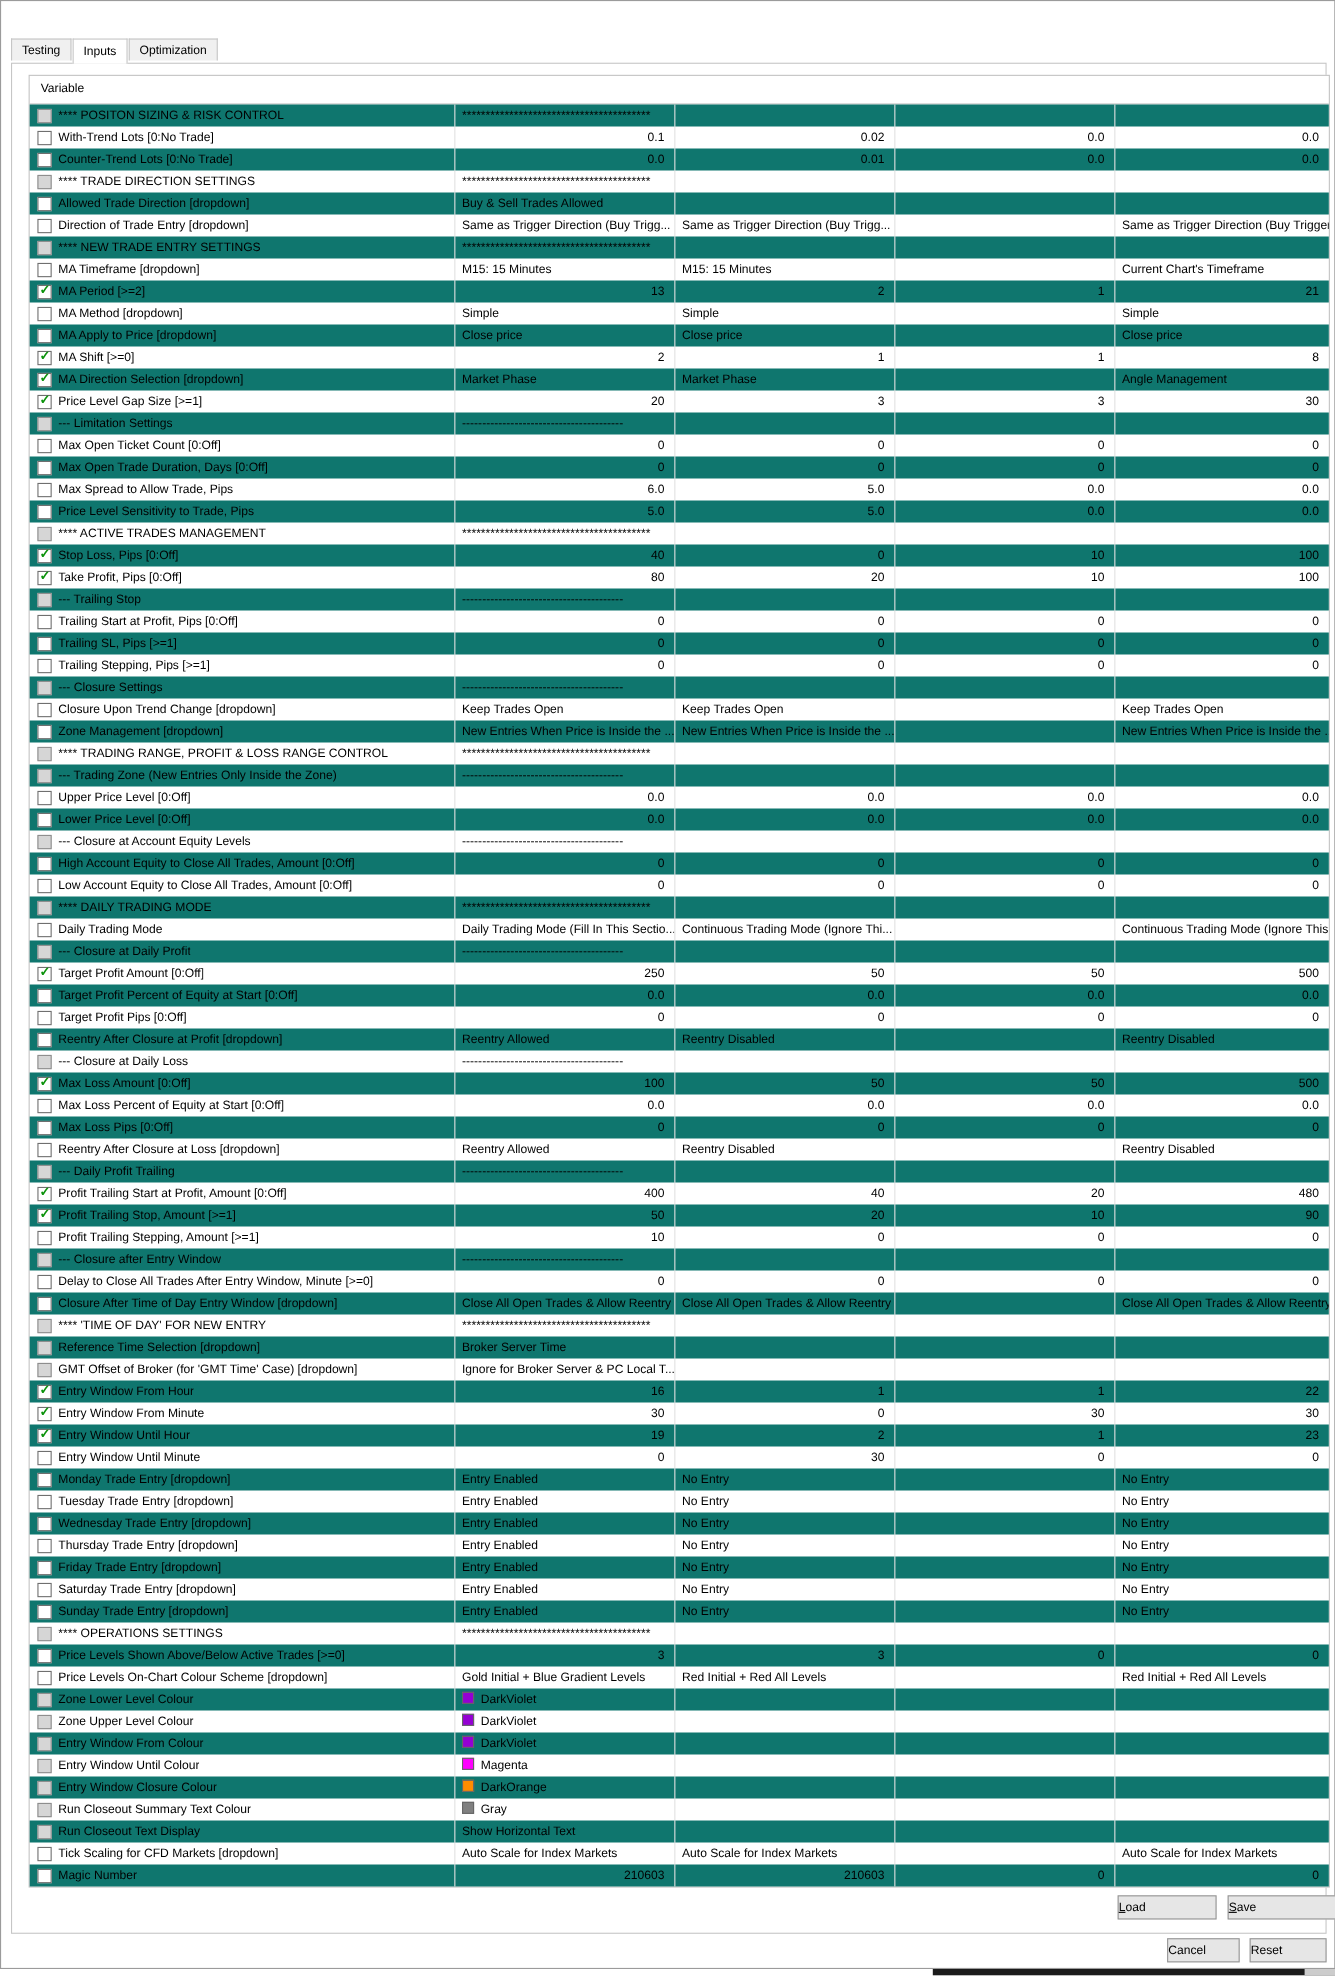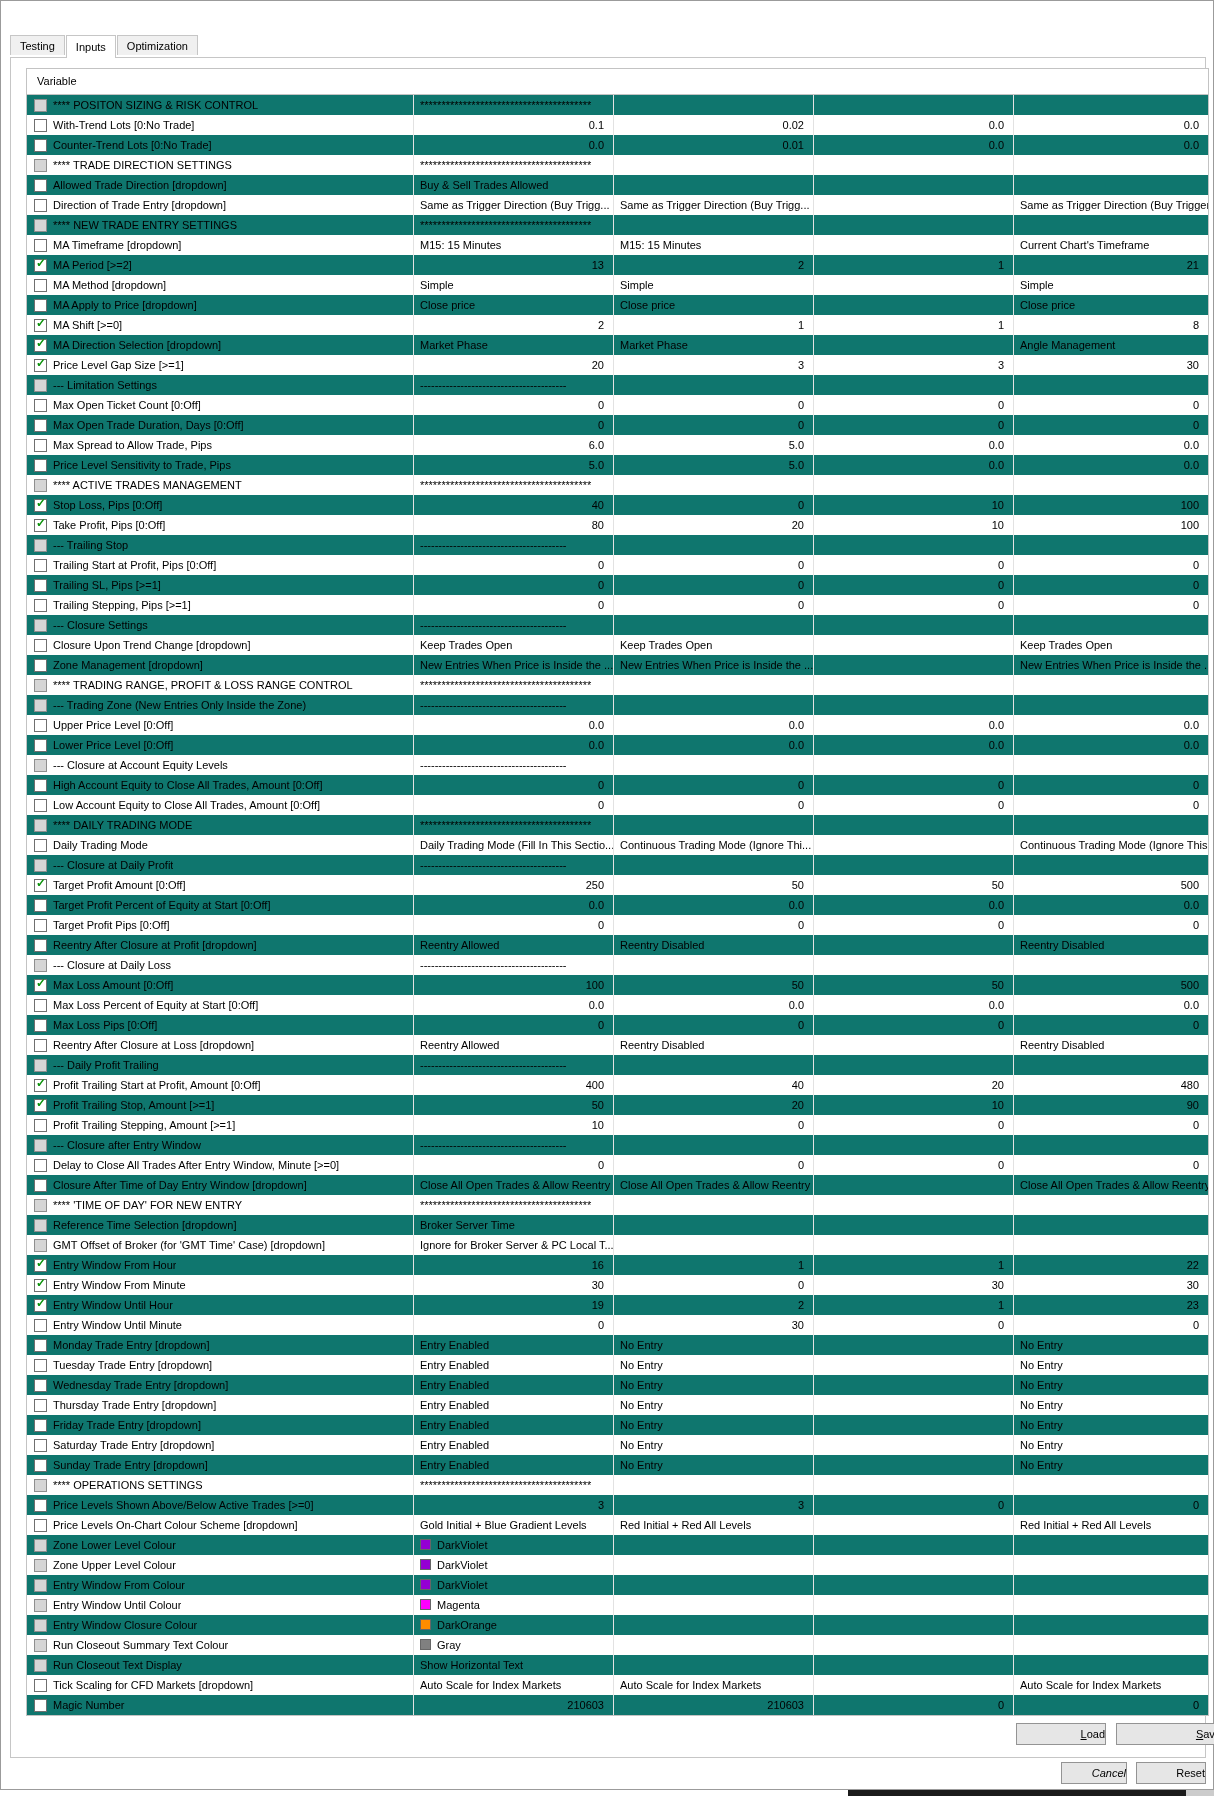--- a/index.html
+++ b/index.html
@@ -49,26 +49,26 @@
   .cb.g { background:#d6d6d6; border-color:#8e8e8e; }
   .cb.c::after { content:"✓"; position:absolute; left:1px; top:-3px; font-size:12px;
                  font-weight:bold; color:#0c930c; line-height:13px; }
 
   
   .swatch { display:inline-block; width:11px; height:11px; border:1px solid #666;
             margin-right:6px; vertical-align:-1px; }
 
   
   .btn { position:absolute; height:22px; font-size:11px; background:#e6e6e6;
-         border:1px solid #949494; text-align:right; line-height:20px; cursor:default; }
+         border:1px solid #949494; text-align:left; line-height:20px; cursor:default; }
   .btn.default { border:2px solid #2f6fc4; line-height:18px; }
   #load-btn   { left:1015px; top:1722px; width:90px; }
   #save-btn   { left:1115px; top:1722px; width:106px; }
   #ok-btn     { left:985px;  top:1807px; width:70px; }
-  #cancel-btn { left:1060px; top:1761px; width:66px;font-style:italic; }
+  #cancel-btn { left:1060px; top:1761px; width:66px; }
   #reset-btn  { left:1135px; top:1761px; width:70px; }
 
   
   .strip { position:absolute; left:848px; top:1790px; width:366px; height:6px; background:#1b1b1b; }
   .strip-end { position:absolute; right:0; top:0; width:28px; height:6px; background:#cccccc; }
 </style>
 </head>
 <body>
 
 <div class="window">

